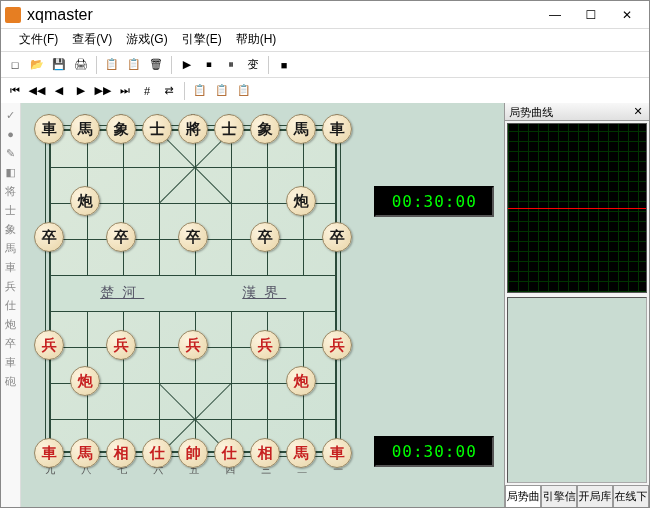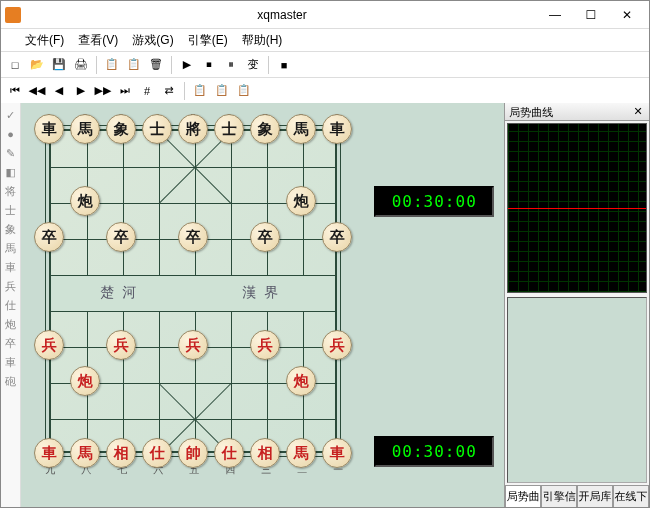--- a/index.html
+++ b/index.html
@@ -1,35 +1,35 @@
 <!DOCTYPE html>
 <html><head>
 <meta charset="utf-8">
 <style>
 * { box-sizing: border-box; margin: 0; padding: 0; font-family: "Microsoft YaHei", SimSun, sans-serif; }
 body { background: #fff; width: 650px; height: 508px; overflow: hidden; border: 1px solid #888; }
 .titlebar { height: 28px; background: #fff; display: flex; align-items: center; padding: 0 4px; border-bottom: 1px solid #ddd; }
 .titlebar .icon { width: 16px; height: 16px; background: #e67e22; border-radius: 2px; margin-right: 6px; }
-.titlebar .title { font-size: 12px; flex: 1; text-align: center; }
+.titlebar .title { font-size: 16px; flex: 1; }
 .titlebar .winbtn { width: 36px; height: 24px; display: flex; align-items: center; justify-content: center; font-size: 12px; cursor: pointer; }
-.menubar { height: 22px; display: flex; align-items: center; padding: 0 18px; font-size: 12px; gap: 2px; }
+.menubar { height: 22px; display: flex; padding: 0 12px; font-size: 12px; gap: 2px; }
 .menubar .mitem { padding: 2px 6px; cursor: pointer; }
 .toolbar { height: 26px; display: flex; align-items: center; padding: 0 4px; gap: 2px; border-top: 1px solid #ddd; }
 .toolbar .tbtn { width: 20px; height: 20px; border: 1px solid transparent; display: flex; align-items: center; justify-content: center; font-size: 11px; cursor: pointer; }
 .toolbar .sep { width: 1px; height: 18px; background: #ccc; margin: 0 3px; }
 .main { display: flex; height: 404px; }
 .leftbar { width: 22px; background: #f8f8f8; border-right: 1px solid #ddd; display: flex; flex-direction: column; align-items: center; padding-top: 4px; gap: 3px; font-size: 11px; color: #888; }
 .leftbar .litem { width: 16px; height: 16px; display: flex; align-items: center; justify-content: center; cursor: pointer; }
 .boardarea { flex: 1; background: #c9dcd2; position: relative; display: flex; }
 .boardwrap { position: relative; width: 335px; height: 385px; margin: 8px 0 0 8px; }
 .board { position: absolute; left: 20px; top: 18px; width: 288px; height: 324px; background: linear-gradient(135deg, #dbe8da, #cfe2d5); border: 2px solid #2a4a3a; }
 .board::before { content: ""; position: absolute; inset: -6px; border: 1px solid #2a4a3a; }
 .hline { position: absolute; left: 0; right: 0; height: 1px; background: #2a4a3a; }
 .vline { position: absolute; top: 0; bottom: 0; width: 1px; background: #2a4a3a; }
-.river { position: absolute; left: 0; right: 0; top: 144px; height: 36px; background: #cfe2d5; display: flex; justify-content: space-around; align-items: center; font-size: 14px; color: #556; letter-spacing: 8px; }
+.river { position: absolute; left: 0; right: 0; top: 144px; height: 36px; background: #cfe2d5; display: flex; justify-content: space-around; align-items: center; font-size: 14px; color: #556; letter-spacing: 8px; text-decoration: underline; }
 .palace-line { position: absolute; background: #2a4a3a; height: 1px; transform-origin: left center; }
 .piece { position: absolute; width: 30px; height: 30px; border-radius: 50%; background: radial-gradient(circle at 30% 30%, #fdf3dd, #e8d5a8); border: 1px solid #998866; display: flex; align-items: center; justify-content: center; font-size: 15px; font-weight: bold; cursor: pointer; box-shadow: 1px 1px 2px rgba(0,0,0,0.3); transform: translate(-50%, -50%); }
 .piece.black { color: #1a1a1a; }
 .piece.red { color: #c62020; }
 .coord { position: absolute; font-size: 10px; color: #555; }
 .timerpanel { width: 140px; display: flex; flex-direction: column; justify-content: space-between; padding: 50px 10px 40px; }
 .timer { background: #000; color: #0f0; font-family: monospace; font-size: 16px; padding: 4px 8px; border: 2px inset #555; text-align: center; letter-spacing: 1px; margin-top: 33px; }
 .rightpanel { width: 158px; border-left: 1px solid #999; background: #f4f4f4; display: flex; flex-direction: column; }
 .rightpanel .panelhdr { height: 18px; background: linear-gradient(#f8f8f8, #e0e0e0); border-bottom: 1px solid #999; font-size: 11px; padding: 2px 4px; display: flex; justify-content: space-between; }
 .rightpanel .panelhdr .x { cursor: pointer; width: 14px; text-align: center; }

